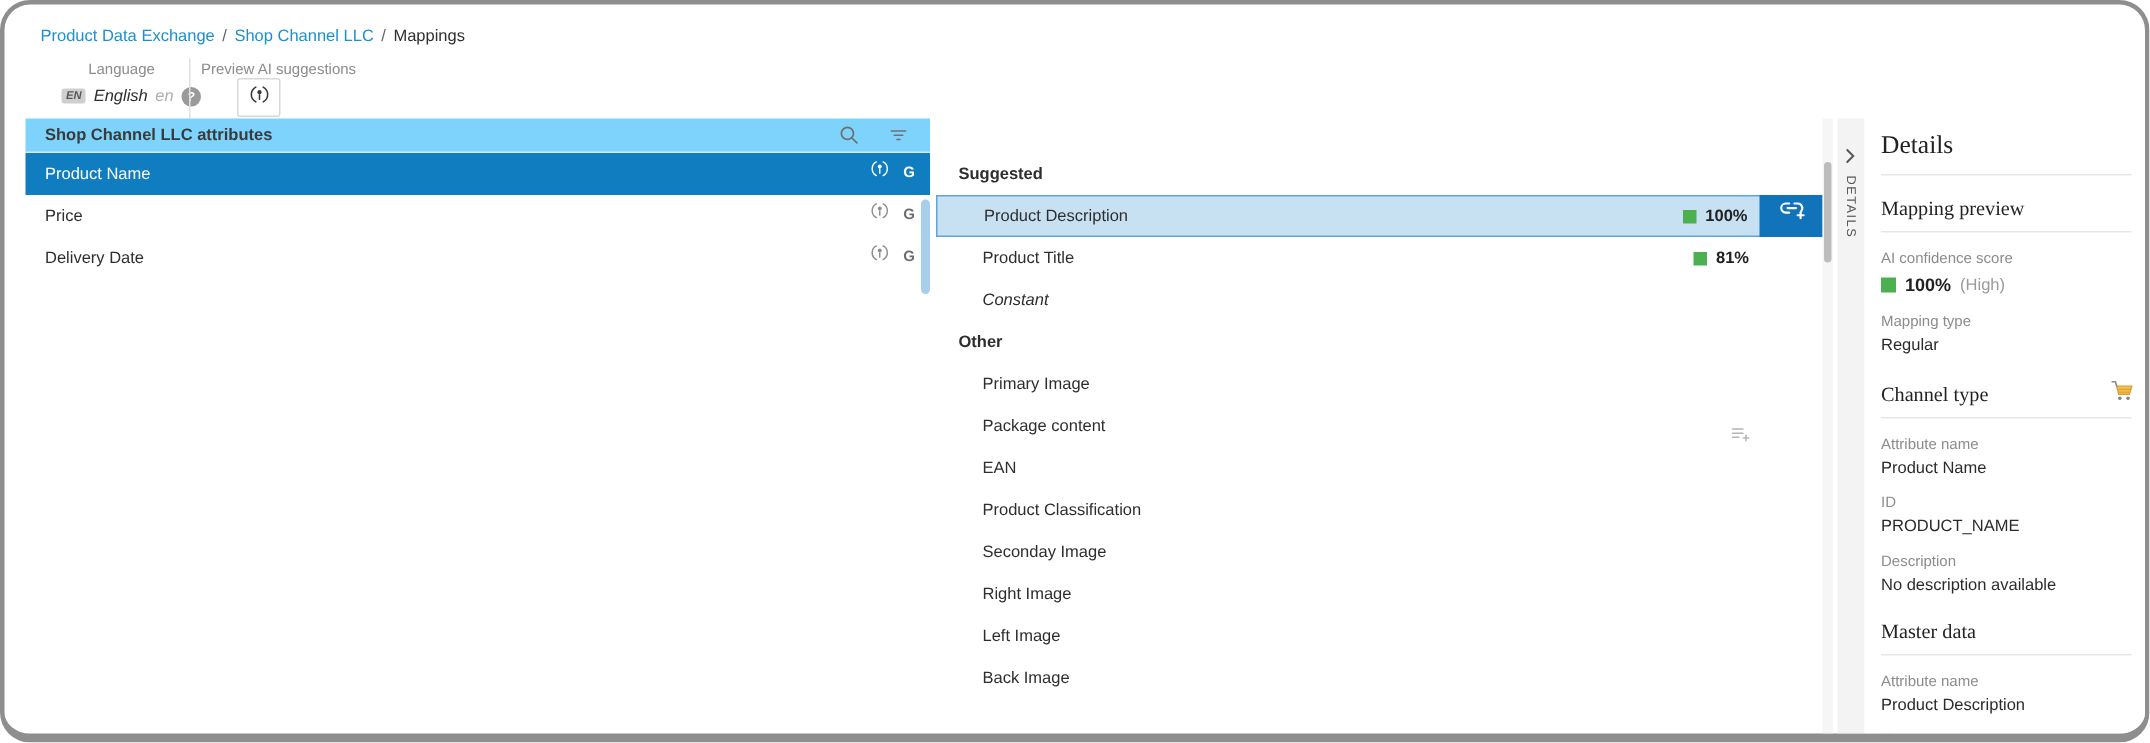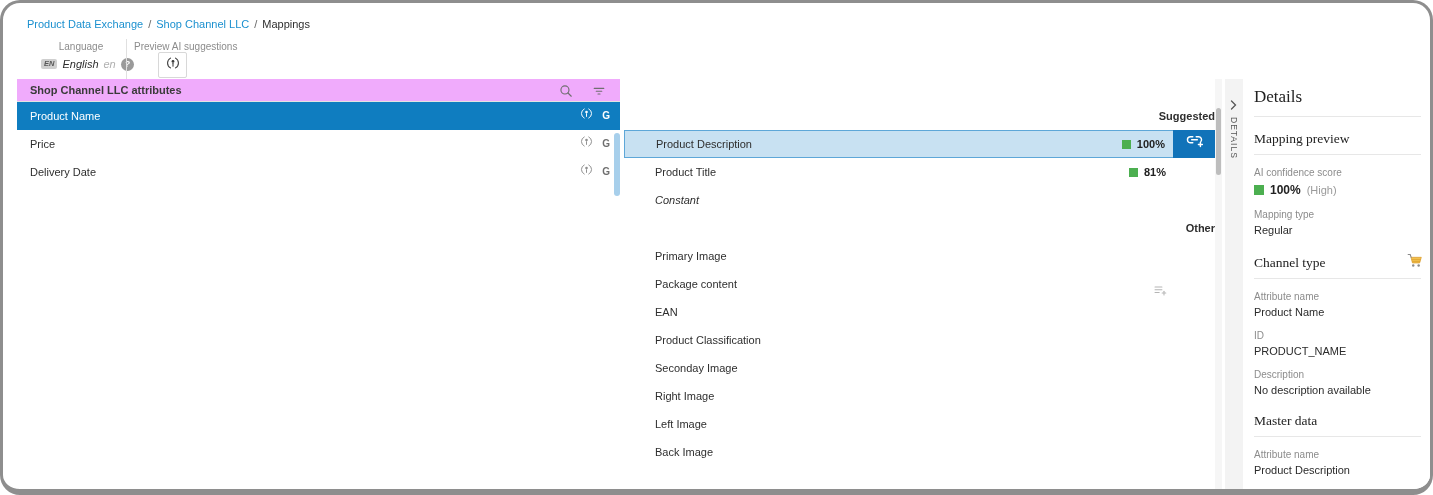--- a/index.html
+++ b/index.html
@@ -15,36 +15,36 @@
   .lang-row{position:absolute;left:38px;top:54px;height:14px;display:flex;align-items:center;gap:5px;font-style:italic;}
   .lang-badge{background:#cfcfcf;color:#585858;font-size:7.5px;font-weight:bold;border-radius:2px;padding:1px 3px;line-height:1;}
   .lang-value{font-size:11px;color:#2e2e2e;}
   .lang-locale{font-size:11px;color:#b0b0b0;}
   .help-icon{width:13px;height:13px;border-radius:50%;background:#9a9a9a;color:#fff;font-size:8.5px;font-weight:bold;text-align:center;line-height:13px;cursor:pointer;}
   .toolbar-divider{position:absolute;left:123px;top:36px;width:1px;height:40px;background:#e0e0e0;}
   .preview-ai-label{position:absolute;left:131px;top:38px;font-size:10px;color:#8c8c8c;}
   .preview-ai-btn{position:absolute;left:155px;top:49px;width:29px;height:26px;border:1px solid #d8d8d8;border-radius:2px;background:#fff;display:flex;align-items:center;justify-content:center;color:#3a3a3a;cursor:pointer;}
 
   
-  .panel-header{position:absolute;top:76px;height:23px;background:#f0abfc;border-bottom:1px solid #e2e2e2;font-size:11px;font-weight:600;color:#3a3a3a;line-height:22px;}
+  .panel-header{position:absolute;top:76px;height:23px;background:#7dd3fc;border-bottom:1px solid #e2e2e2;font-size:11px;font-weight:600;color:#3a3a3a;line-height:22px;}
   .hdr-icon{position:absolute;top:4px;cursor:pointer;}
 
   
   .left-hdr{left:14px;width:603px;padding-left:13px;}
   .attr-row{position:absolute;left:14px;width:603px;height:28px;line-height:28px;font-size:11px;color:#2e2e2e;padding-left:13px;cursor:pointer;}
   .attr-row.selected{background:#0f7dc0;color:#fff;}
   .attr-row .row-icons{position:absolute;right:10px;top:0;height:28px;display:flex;align-items:center;gap:9px;}
   .attr-row .g-badge{font-size:10px;font-weight:600;}
   .attr-row:not(.selected) .row-icons{color:#8f8f8f;}
   .attr-row:not(.selected) .g-badge{color:#6e6e6e;}
   .left-scroll-thumb{position:absolute;left:611px;top:130px;width:6px;height:63px;background:#a7cfeb;border-radius:3px;cursor:pointer;}
 
   
   .mid-hdr{left:621px;width:598px;padding-left:15px;}
-  .map-heading{position:absolute;left:621px;width:591px;height:28px;line-height:28px;font-size:11px;font-weight:bold;color:#2e2e2e;padding-left:15px;text-align:right;}
+  .map-heading{position:absolute;left:621px;width:591px;height:28px;line-height:28px;font-size:11px;font-weight:bold;color:#2e2e2e;padding-left:15px;}
   .map-row{position:absolute;left:621px;width:591px;height:28px;line-height:28px;font-size:11px;color:#2e2e2e;padding-left:31px;cursor:pointer;}
   .map-row.highlight{background:#c8e1f2;border:1px solid #5ea7d8;line-height:26px;}
   .map-row.italic{font-style:italic;}
   .score{position:absolute;right:49px;top:0;height:100%;display:flex;align-items:center;gap:6px;font-size:11px;font-weight:bold;color:#222;}
   .swatch{width:9px;height:9px;background:#4caf50;display:inline-block;}
   .map-action-btn{position:absolute;right:-1px;top:-1px;width:42px;height:28px;background:#1173b9;display:flex;align-items:center;justify-content:center;cursor:pointer;}
   .row-right-icon{position:absolute;right:48px;top:8px;}
   .mid-scroll-track{position:absolute;left:1212px;top:76px;width:7px;height:410px;background:#f6f6f6;}
   .mid-scroll-thumb{position:absolute;left:1213px;top:105px;width:5px;height:67px;background:#bdbdbd;border-radius:3px;cursor:pointer;}
 

